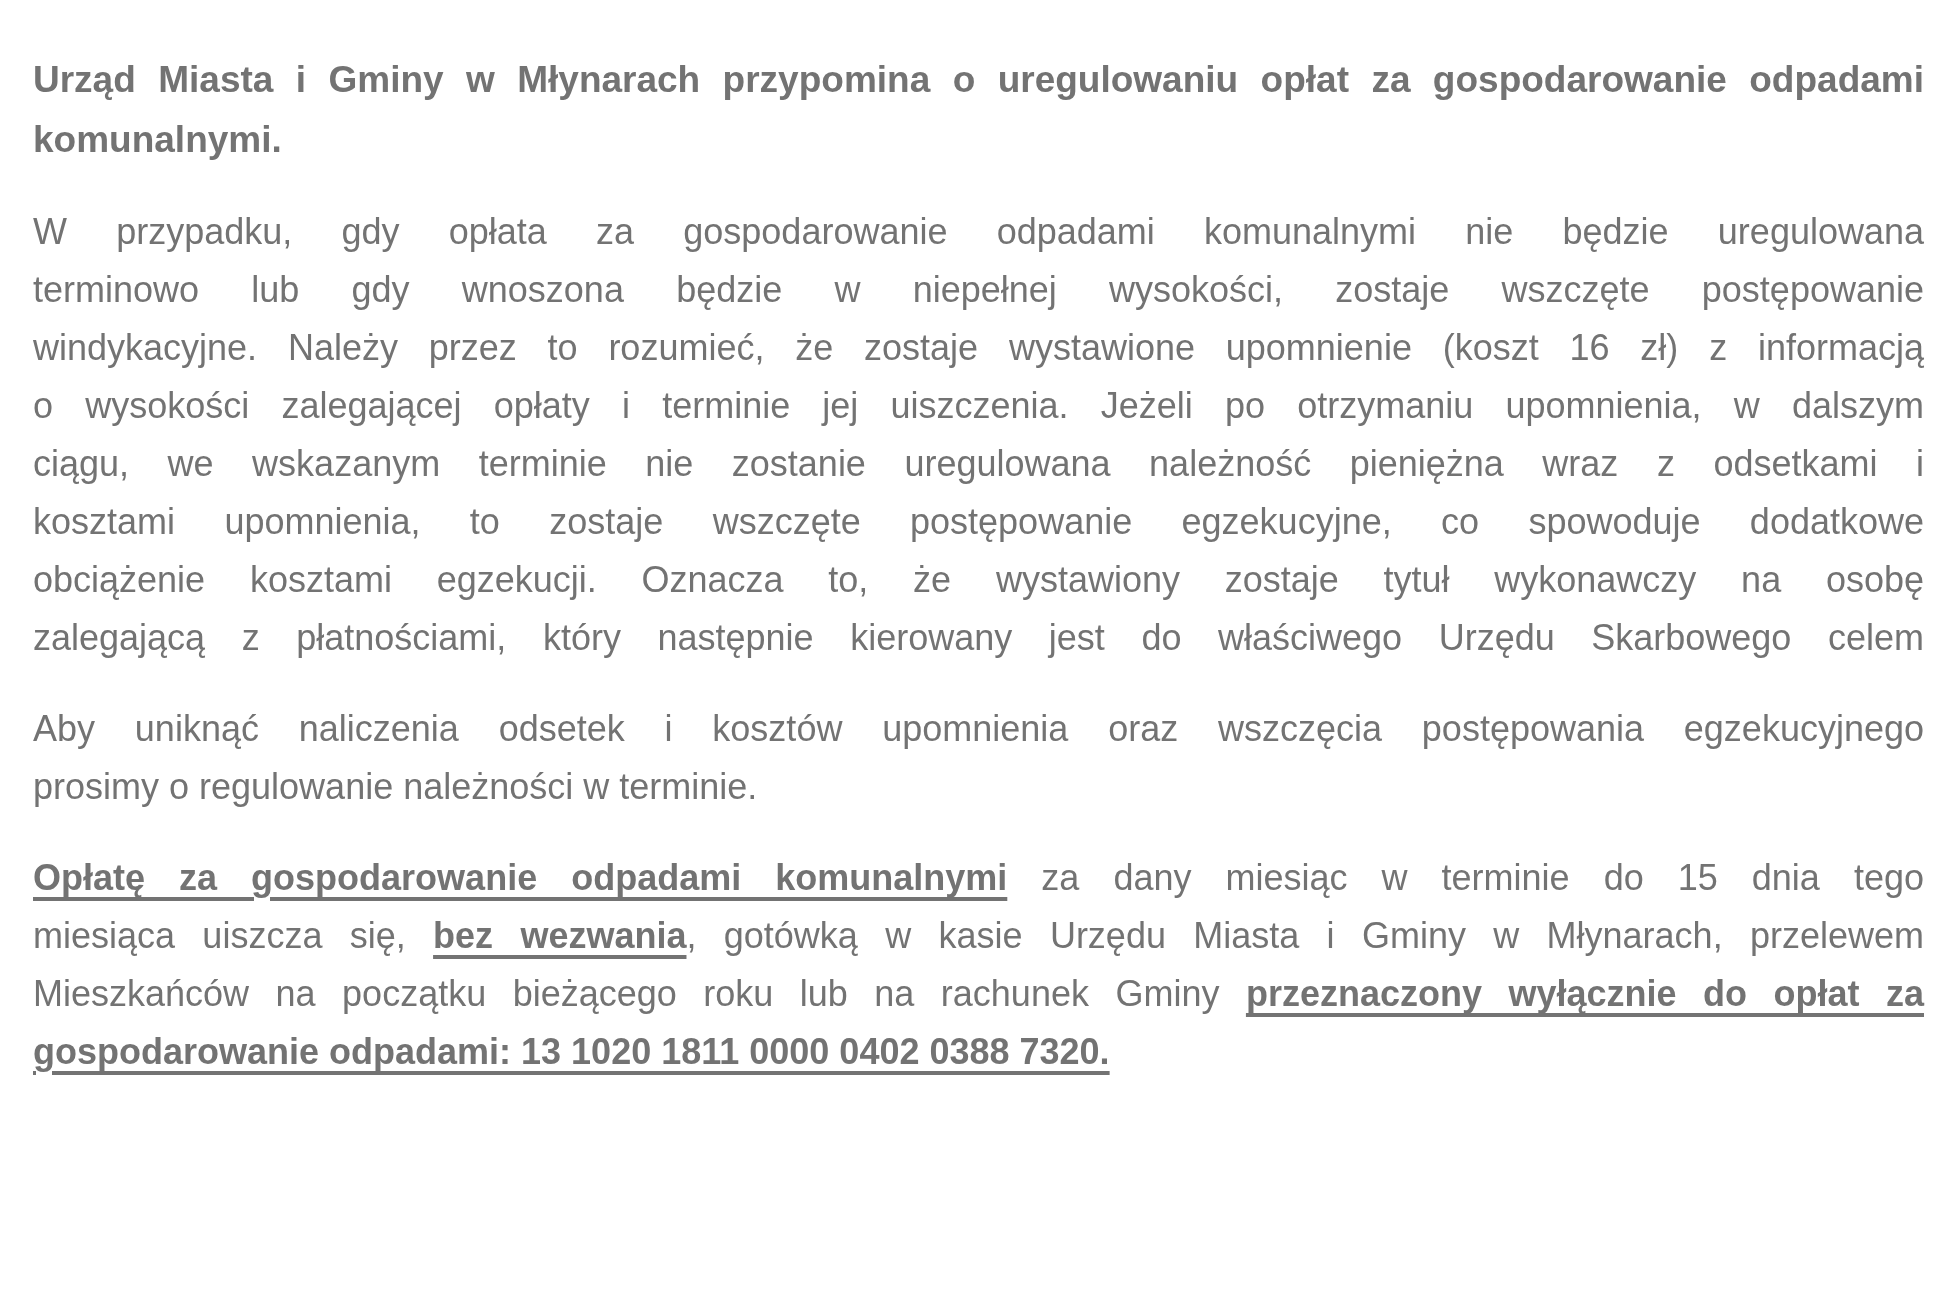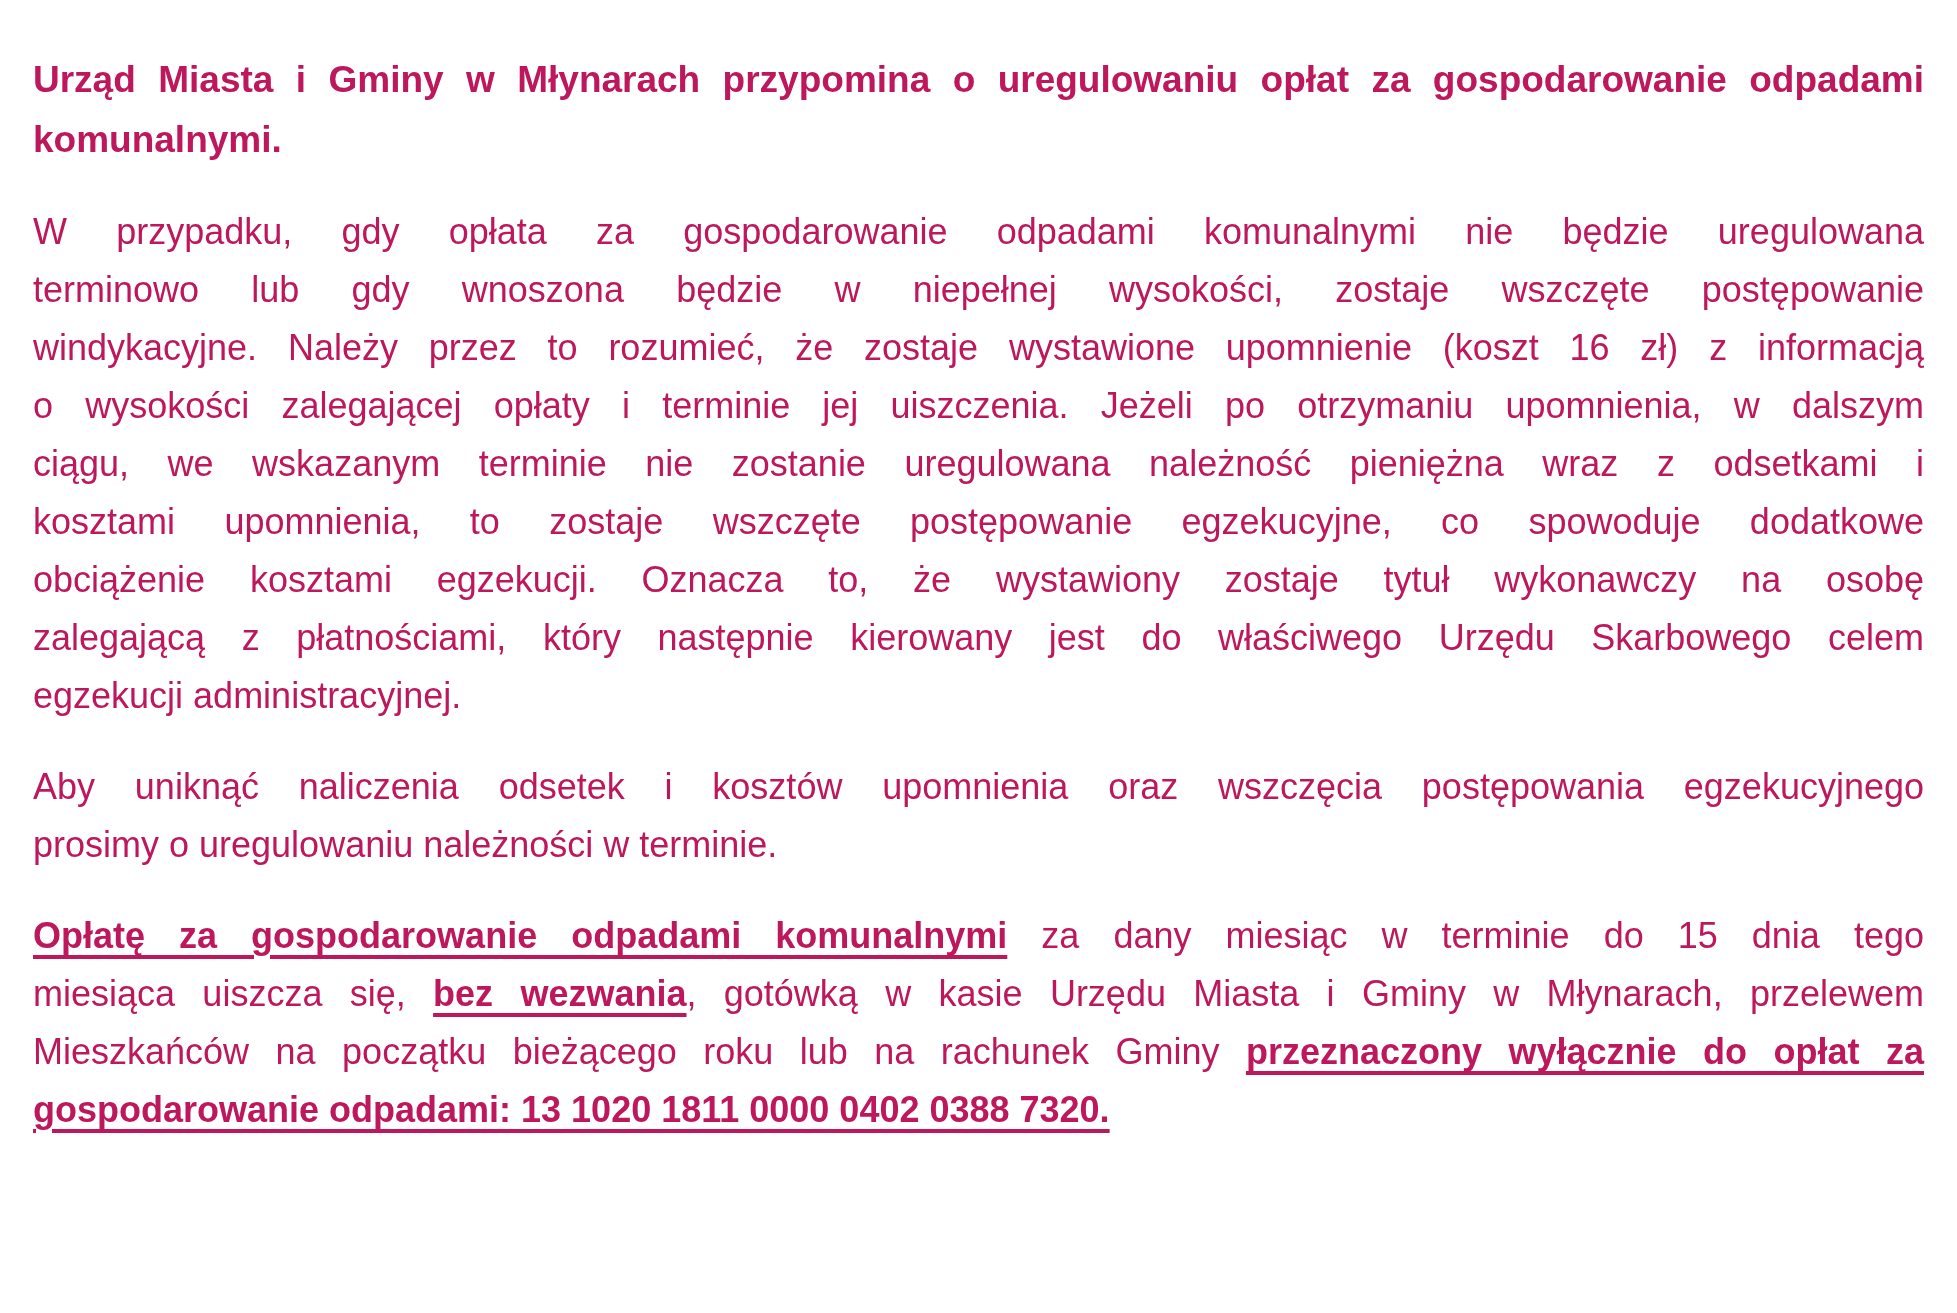--- a/index.html
+++ b/index.html
@@ -5,21 +5,21 @@
   html, body {
     margin: 0;
     padding: 0;
     background: #ffffff;
   }
   .page {
     position: relative;
     width: 1957px;
     height: 1313px;
     background: #ffffff;
-    color: #be185d;
+    color: #737373;
     font-family: "Liberation Sans", "DejaVu Sans", sans-serif;
     box-sizing: border-box;
     padding: 50px 33px 0 33px;
     overflow: hidden;
   }
   .block { margin: 0; }
   .block + .block { margin-top: 33px; }
   .block.heading {
     font-weight: 700;
     font-size: 37px;
@@ -56,25 +56,24 @@
       </div>
       <div class="block body">
         <div class="line fill"><span>W przypadku, gdy opłata za gospodarowanie odpadami komunalnymi nie będzie uregulowana</span></div>
         <div class="line fill"><span>terminowo lub gdy wnoszona będzie w niepełnej wysokości, zostaje wszczęte postępowanie</span></div>
         <div class="line fill"><span>windykacyjne. Należy przez to rozumieć, że zostaje wystawione upomnienie (koszt 16 zł) z informacją</span></div>
         <div class="line fill"><span>o wysokości zalegającej opłaty i terminie jej uiszczenia. Jeżeli po otrzymaniu upomnienia, w dalszym</span></div>
         <div class="line fill"><span>ciągu, we wskazanym terminie nie zostanie uregulowana należność pieniężna wraz z odsetkami i</span></div>
         <div class="line fill"><span>kosztami upomnienia, to zostaje wszczęte postępowanie egzekucyjne, co spowoduje dodatkowe</span></div>
         <div class="line fill"><span>obciążenie kosztami egzekucji. Oznacza to, że wystawiony zostaje tytuł wykonawczy na osobę</span></div>
         <div class="line fill"><span>zalegającą z płatnościami, który następnie kierowany jest do właściwego Urzędu Skarbowego celem</span></div>
-        <div class="line"><span>egzekucji administracyjnej.</span></div>
       </div>
       <div class="block body">
         <div class="line fill"><span>Aby uniknąć naliczenia odsetek i kosztów upomnienia oraz wszczęcia postępowania egzekucyjnego</span></div>
-        <div class="line"><span>prosimy o uregulowaniu należności w terminie.</span></div>
+        <div class="line"><span>prosimy o regulowanie należności w terminie.</span></div>
       </div>
       <div class="block body">
         <div class="line fill"><span class="underline">Opłatę za gospodarowanie odpadami komunalnymi</span><span> za dany miesiąc w terminie do 15 dnia tego</span></div>
         <div class="line fill"><span>miesiąca uiszcza się, </span><span class="bold underline">bez wezwania</span><span>, gotówką w kasie Urzędu Miasta i Gminy w Młynarach, przelewem</span></div>
         <div class="line fill"><span>Mieszkańców na początku bieżącego roku lub na rachunek Gminy </span><span class="bold underline">przeznaczony wyłącznie do opłat za</span></div>
         <div class="line"><span class="bold underline">gospodarowanie odpadami: 13 1020 1811 0000 0402 0388 7320.</span></div>
       </div>
     </div>
 </div>
 

